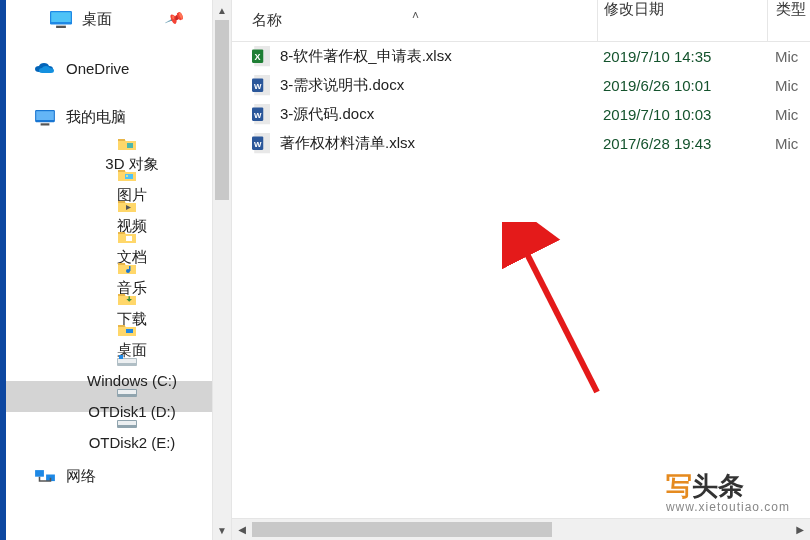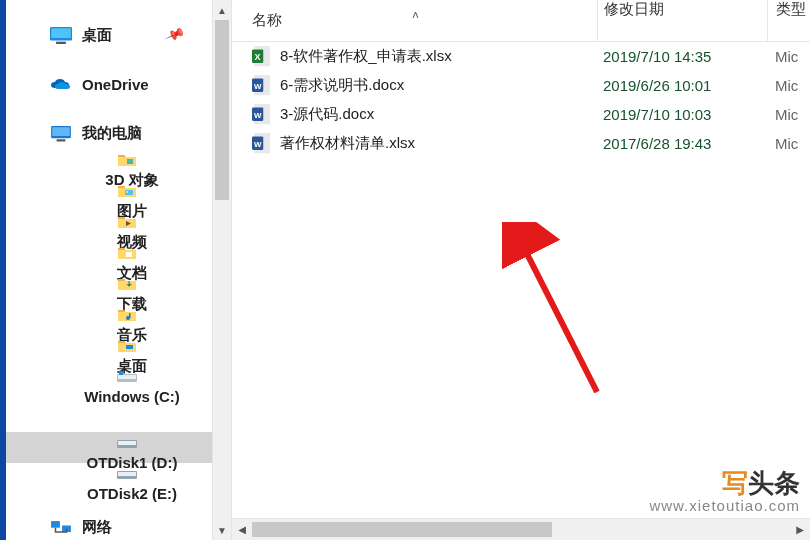--- a/index.html
+++ b/index.html
@@ -11,37 +11,36 @@
       background: #fff;
       display: flex;
       border-left: 6px solid #0d47a1;
     }
 
     
     .sidebar {
       width: 206px;
       flex: 0 0 206px;
       background: #fff;
-      padding-top: 20px;
+      padding-top: 4px;
       position: relative;
       overflow: hidden;
-      font-weight: bold;
     }
     .nav-item {
       display: flex;
       align-items: center;
       height: 31px;
       padding-left: 44px;
       cursor: pointer;
       white-space: nowrap;
     }
     .nav-item.pinned { padding-left: 44px; position: relative; }
-    .nav-item.root { padding-left: 28px; margin-left: 16px; }
+    .nav-item.root { padding-left: 28px; }
     .nav-item.sub { padding-left: 46px; flex-direction: column; }
-    .nav-item.selected { background: #d4d4d4; margin-top: 35px; }
+    .nav-item.selected { background: #d4d4d4; }
     .nav-item .ico {
       width: 20px;
       height: 18px;
       margin-right: 10px;
       display: inline-flex;
       align-items: center;
       justify-content: center;
       flex: 0 0 22px;
     }
     .gap { height: 18px; }
@@ -159,30 +158,30 @@
     .hscroll .track { flex:1; position:relative; }
     .hscroll .thumb {
       position:absolute; top:3px; bottom:3px;
       left:0; width:300px;
       background:#c8c8c8;
     }
 
     
     .watermark {
       position: absolute;
-      right: 10px;
+      right: 20px;
       bottom: 26px;
-      text-align: right;
+      text-align: left;
       line-height: 1.1;
       pointer-events:none;
     }
     .watermark .line1 { font-size: 26px; font-weight: bold; }
     .watermark .line1 .c1 { color: #e58a1f; }
     .watermark .line1 .c2 { color: #333; }
-    .watermark .line2 { font-size: 15px; color: #888; letter-spacing: 1px; }
+    .watermark .line2 { font-size: 12px; color: #888; letter-spacing: 1px; }
   </style>
 </head>
 <body>
 
 <div class="sidebar">
 
   <div class="nav-item pinned">
     <span class="ico">
       <svg viewBox="0 0 18 14">
           <rect x="0" y="0" width="18" height="11" rx="1" fill="#1e88e5"></rect>
@@ -258,35 +257,35 @@
           <rect x="8" y="6" width="6" height="5" fill="#fff"></rect>
         </svg>
     </span>
     <span>文档</span>
   </div>
   <div class="nav-item sub">
     <span class="ico folder-icon">
       <svg viewBox="0 0 18 14">
           <path d="M0 2 L6 2 L8 4 L18 4 L18 13 L0 13 Z" fill="#ffd76a"></path>
           <rect x="0" y="2" width="7" height="2" fill="#e8b64a"></rect>
-          <polygon points="11,5 11,9 8,9 12,13 16,9 13,9 13,5" fill="#388e3c" transform="scale(0.7) translate(4,1)"></polygon>
-        </svg>
-    </span>
-    <span>下载</span>
-  </div>
-  <div class="nav-item sub">
-    <span class="ico folder-icon">
-      <svg viewBox="0 0 18 14">
-          <path d="M0 2 L6 2 L8 4 L18 4 L18 13 L0 13 Z" fill="#ffd76a"></path>
-          <rect x="0" y="2" width="7" height="2" fill="#e8b64a"></rect>
           <circle cx="10" cy="10" r="2" fill="#1976d2"></circle>
           <rect x="11" y="5" width="1.5" height="5" fill="#1976d2"></rect>
         </svg>
     </span>
     <span>音乐</span>
+  </div>
+  <div class="nav-item sub">
+    <span class="ico folder-icon">
+      <svg viewBox="0 0 18 14">
+          <path d="M0 2 L6 2 L8 4 L18 4 L18 13 L0 13 Z" fill="#ffd76a"></path>
+          <rect x="0" y="2" width="7" height="2" fill="#e8b64a"></rect>
+          <polygon points="11,5 11,9 8,9 12,13 16,9 13,9 13,5" fill="#388e3c" transform="scale(0.7) translate(4,1)"></polygon>
+        </svg>
+    </span>
+    <span>下载</span>
   </div>
   <div class="nav-item sub">
     <span class="ico folder-icon">
       <svg viewBox="0 0 18 14">
           <path d="M0 2 L6 2 L8 4 L18 4 L18 13 L0 13 Z" fill="#ffd76a"></path>
           <rect x="0" y="2" width="7" height="2" fill="#e8b64a"></rect>
           <rect x="8" y="6" width="7" height="4" fill="#1e88e5"></rect>
         </svg>
     </span>
     <span>桌面</span>
@@ -376,21 +375,21 @@
 
     <div class="row">
       <div class="name-cell">
         <span class="file-icon">
           <svg viewBox="0 0 16 18">
               <rect x="2" y="0" width="14" height="18" fill="#e8e8e8"></rect>
               <rect x="0" y="3" width="10" height="12" rx="1" fill="#2b579a"></rect>
               <text x="5" y="12" font-size="7" fill="#fff" text-anchor="middle" font-family="Arial" font-weight="bold">W</text>
             </svg>
         </span>
-        <span>6-需求说明书.docx</span>
+        <span>3-需求说明书.docx</span>
       </div>
       <div class="date-cell">2019/6/26 10:01</div>
       <div class="type-cell">Mic</div>
     </div>
 
     <div class="row">
       <div class="name-cell">
         <span class="file-icon">
           <svg viewBox="0 0 16 18">
               <rect x="2" y="0" width="14" height="18" fill="#e8e8e8"></rect>

